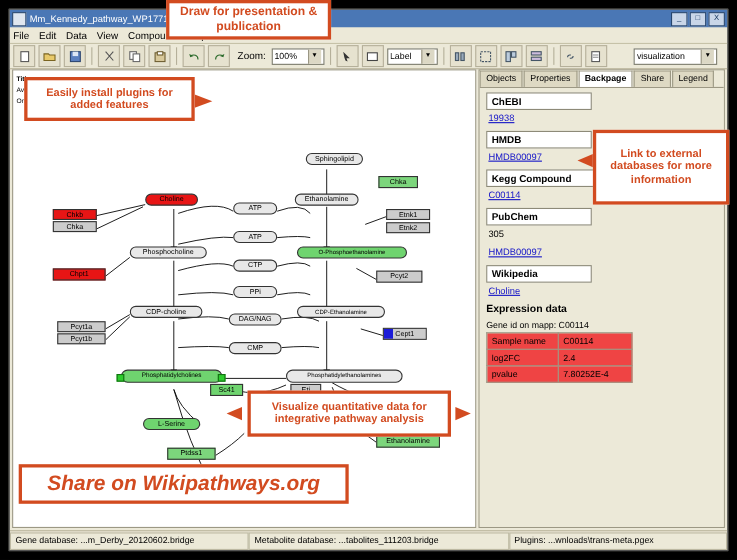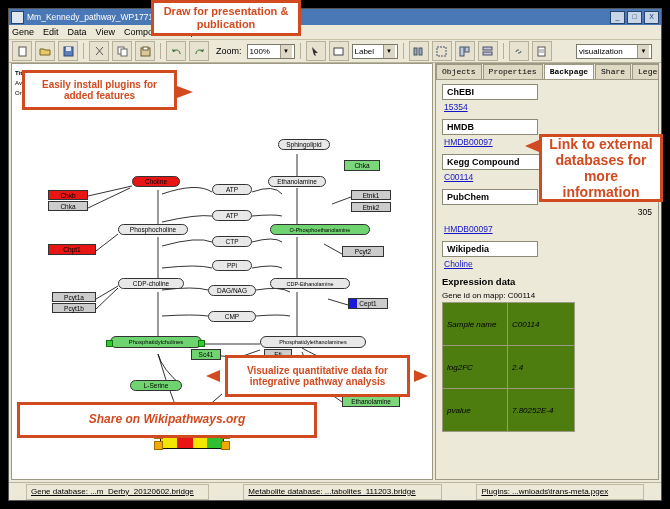--- a/index.html
+++ b/index.html
@@ -27,73 +27,73 @@
   .tb-btn svg{display:block;}
   .sep{width:1px;height:16px;background:#b5b09a;margin:0 2px;}
 
   
   .body{position:absolute;left:0;right:0;top:52px;bottom:18px;display:flex;}
   .canvaswrap{position:relative;flex:1;background:#fff;border:1px solid #9c9884;margin:2px;overflow:hidden;}
   .sidepane{width:222px;background:#ece9d8;border:1px solid #9c9884;margin:2px 2px 2px 0;display:flex;flex-direction:column;overflow:hidden;}
 
   
   .tabrow{display:flex;height:15px;background:#ece9d8;border-bottom:1px solid #9c9884;}
-  .tabrow .tab{font-size:8px;padding:2px 5px 0 5px;border:1px solid #9c9884;border-bottom:none;background:#ded9c3;margin-right:1px;font-family:Liberation Mono, monospace;}
+  .tabrow .tab{font-size:8px;padding:2px 5px 0 5px;border:1px solid #9c9884;border-bottom:none;background:#ded9c3;margin-right:1px;}
   .tabrow .tab.active{background:#fff;font-weight:bold;}
   .sidebody{flex:1;background:#ece9d8;padding:4px 6px;overflow:hidden;position:relative;}
   .dbbox{background:#fff;border:1px solid #8d8a78;font-size:9px;font-weight:bold;padding:2px 4px;margin-bottom:2px;width:86px;}
   .dblink{color:#1414c8;text-decoration:underline;font-size:8.5px;margin:0 0 7px 2px;display:block;}
-  .dbplain{font-size:8.5px;margin:0 0 7px 2px;display:block;text-align:right;}
+  .dbplain{font-size:8.5px;margin:0 0 7px 2px;display:block;}
   .exprhdr{font-size:9.5px;font-weight:bold;margin:6px 0 4px 0;}
   .geneid{font-size:8px;margin-bottom:2px;}
   table.expr{border-collapse:collapse;font-size:8px;}
-  table.expr td{border:1px solid #9c9884;background:#4d7c0f;padding:15px 4px;height:12px;font-style:italic;}
+  table.expr td{border:1px solid #9c9884;background:#ef4444;padding:1px 4px;height:12px;}
   table.expr td.k{width:56px;}
   table.expr td.v{width:58px;}
 
   
   .statusbar{position:absolute;left:0;right:0;bottom:0;height:17px;background:#ece9d8;border-top:1px solid #b8b49a;display:flex;align-items:center;}
-  .statusbar .cell{font-size:8px;border:1px solid #bdb9a2;margin:17px;padding:1px 4px;height:12px;line-height:12px;white-space:nowrap;overflow:hidden;text-decoration:underline;}
+  .statusbar .cell{font-size:8px;border:1px solid #bdb9a2;margin:0;padding:1px 4px;height:12px;line-height:12px;white-space:nowrap;overflow:hidden;}
 
   
   .node{position:absolute;font-size:6.5px;text-align:center;box-sizing:border-box;display:flex;align-items:center;justify-content:center;}
   .meta{border:1px solid #333;border-radius:8px;background:#e8e8e8;height:11px;}
   .gene{border:1px solid #333;background:#ccc;height:11px;}
   .gene.green{background:#7cd67c;}
   .meta.green{background:#6fd46f;}
   .meta.red{background:#e81515;color:#000;}
   .lbl{position:absolute;font-size:6px;color:#000;}
   svg.wires{position:absolute;left:0;top:0;}
 
   
   .callout{position:absolute;background:#fff;border:3px solid #d24b20;color:#d24b20;font-weight:bold;text-align:center;box-sizing:border-box;display:flex;align-items:center;justify-content:center;padding:3px 6px;line-height:1.15;}
   .callout.top{left:151px;top:0px;width:150px;height:36px;font-size:11px;z-index:40;}
   .callout.plugins{left:22px;top:70px;width:155px;height:40px;font-size:10px;z-index:40;}
-  .callout.extdb{left:539px;top:134px;width:124px;height:68px;font-size:14px;z-index:40;}
+  .callout.extdb{left:539px;top:118px;width:124px;height:68px;font-size:10px;z-index:40;}
   .callout.quant{left:225px;top:355px;width:185px;height:42px;font-size:10px;z-index:40;}
-  .callout.share{left:17px;top:402px;width:300px;height:36px;font-size:12px;font-style:italic;z-index:40;}
+  .callout.share{left:17px;top:422px;width:300px;height:36px;font-size:19px;font-style:italic;z-index:40;}
   .arrowimg{position:absolute;z-index:39;}
 </style>
 </head>
 <body>
 
 <div class="app">
 
   <div class="titlebar">
     <div class="tb-icon"></div>
     <div class="tb-text">Mm_Kennedy_pathway_WP1771_45176.gpml - PathVisio</div>
     <div class="tb-btns">
       <span>_</span>
       <span>□</span>
       <span>X</span>
     </div>
   </div>
 
   <div class="menubar">
-    <span>Gene</span>
+    <span>File</span>
     <span>Edit</span>
     <span>Data</span>
     <span>View</span>
     <span>Compound</span>
     <span>Help</span>
   </div>
 
   <div class="toolbar">
     <div class="tb-btn">
         <svg width="11" height="11">
@@ -317,21 +317,21 @@
       <div class="tabrow">
         <div class="tab">Objects</div>
         <div class="tab">Properties</div>
         <div class="tab active">Backpage</div>
         <div class="tab">Share</div>
         <div class="tab">Legend</div>
       </div>
 
       <div class="sidebody">
         <div class="dbbox">ChEBI</div>
-        <a class="dblink" href="#">15354</a>
+        <a class="dblink" href="#">19938</a>
 
         <div class="dbbox">HMDB</div>
         <a class="dblink" href="#">HMDB00097</a>
 
         <div class="dbbox" style="width:96px">Kegg Compound</div>
         <a class="dblink" href="#">C00114</a>
 
         <div class="dbbox">PubChem</div>
         <span class="dbplain">305</span>
 

